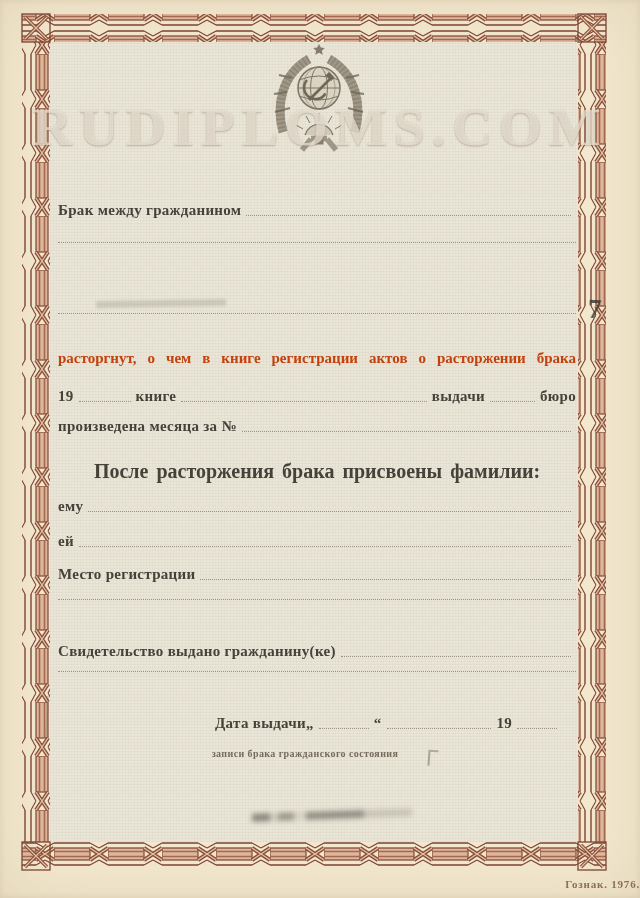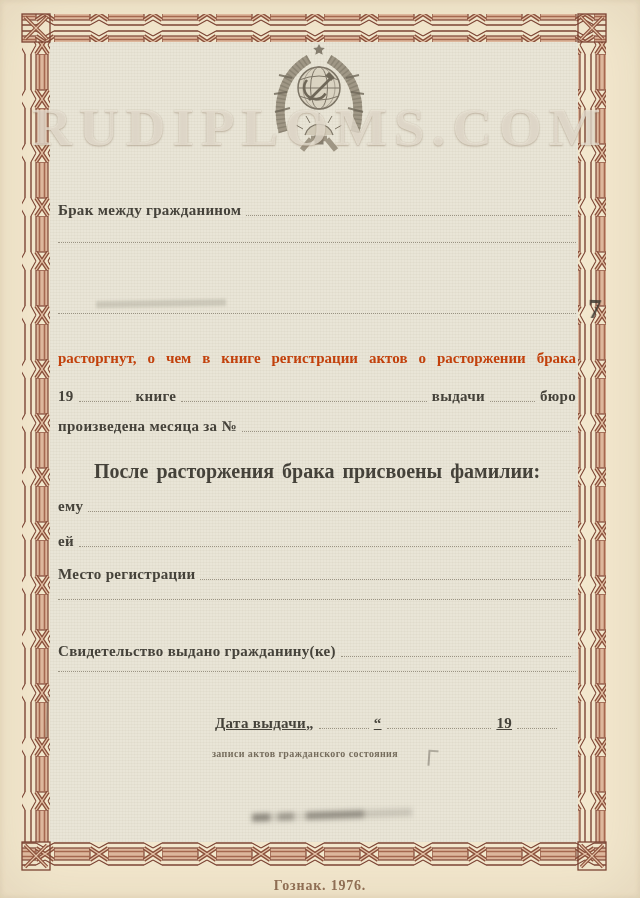--- a/index.html
+++ b/index.html
@@ -38,29 +38,29 @@
   }
   .sentence{
     position:absolute;left:58px;right:64px;top:350px;z-index:4;
     font-weight:700;font-size:15px;color:#c2410c;
     text-align:justify;text-align-last:justify;word-spacing:2px;
   }
   .center-heading{
     position:absolute;left:58px;right:64px;top:460px;z-index:4;text-align:center;
     font-weight:700;font-size:20px;color:#45423a;word-spacing:3px;
   }
-  .date-row{left:215px;right:78px;text-decoration:underline;}
+  .date-row{left:215px;right:78px;}
   .q{padding-bottom:1px;}
   .sig-caption{
     position:absolute;left:205px;width:200px;top:747px;z-index:4;text-align:center;
     font-weight:700;font-size:10px;line-height:1.3;color:#756c5c;letter-spacing:.4px;
   }
   .goznak{
-    position:absolute;left:0;right:0;top:878px;z-index:4;text-align:center;
-    font-size:14px;letter-spacing:.8px;color:#8f6e54;font-weight:700;
+    position:absolute;left:0;right:0;top:878px;z-index:4;text-align:right;
+    font-size:11px;letter-spacing:.8px;color:#8f6e54;font-weight:700;
   }
   .serial-smudge{position:absolute;left:252px;top:806px;width:160px;height:18px;z-index:5;filter:blur(2.4px);}
   .serial-smudge::before{
     content:"";position:absolute;left:0;right:0;top:5px;height:8px;transform:rotate(-2deg);
     background:linear-gradient(90deg,
       rgba(70,65,58,.55) 0 18px, rgba(70,65,58,.14) 18px 26px,
       rgba(70,65,58,.45) 26px 42px, rgba(70,65,58,.10) 42px 54px,
       rgba(70,65,58,.50) 54px 112px, rgba(70,65,58,.18) 112px 100%);
   }
   .margin-mark{
@@ -220,21 +220,21 @@
     <span class="lbl">Дата выдачи</span>
     <span class="q">„</span>
     <span class="dots w50"></span>
     <span class="q">“</span>
     <span class="dots"></span>
     <span class="lbl">19</span>
     <span class="dots w40"></span>
   </div>
 
   <div class="sig-caption">
-    <div>записи актов гражданского состояния</div>
+    <div>записи брака гражданского состояния</div>
   </div>
 
   <div class="serial-smudge"></div>
   <div class="margin-mark">7</div>
   <div class="pencil-stroke"></div>
   <div class="scribble"></div>
   <div class="mark-b"></div>
 
   <div class="goznak">Гознак. 1976.</div>
 

